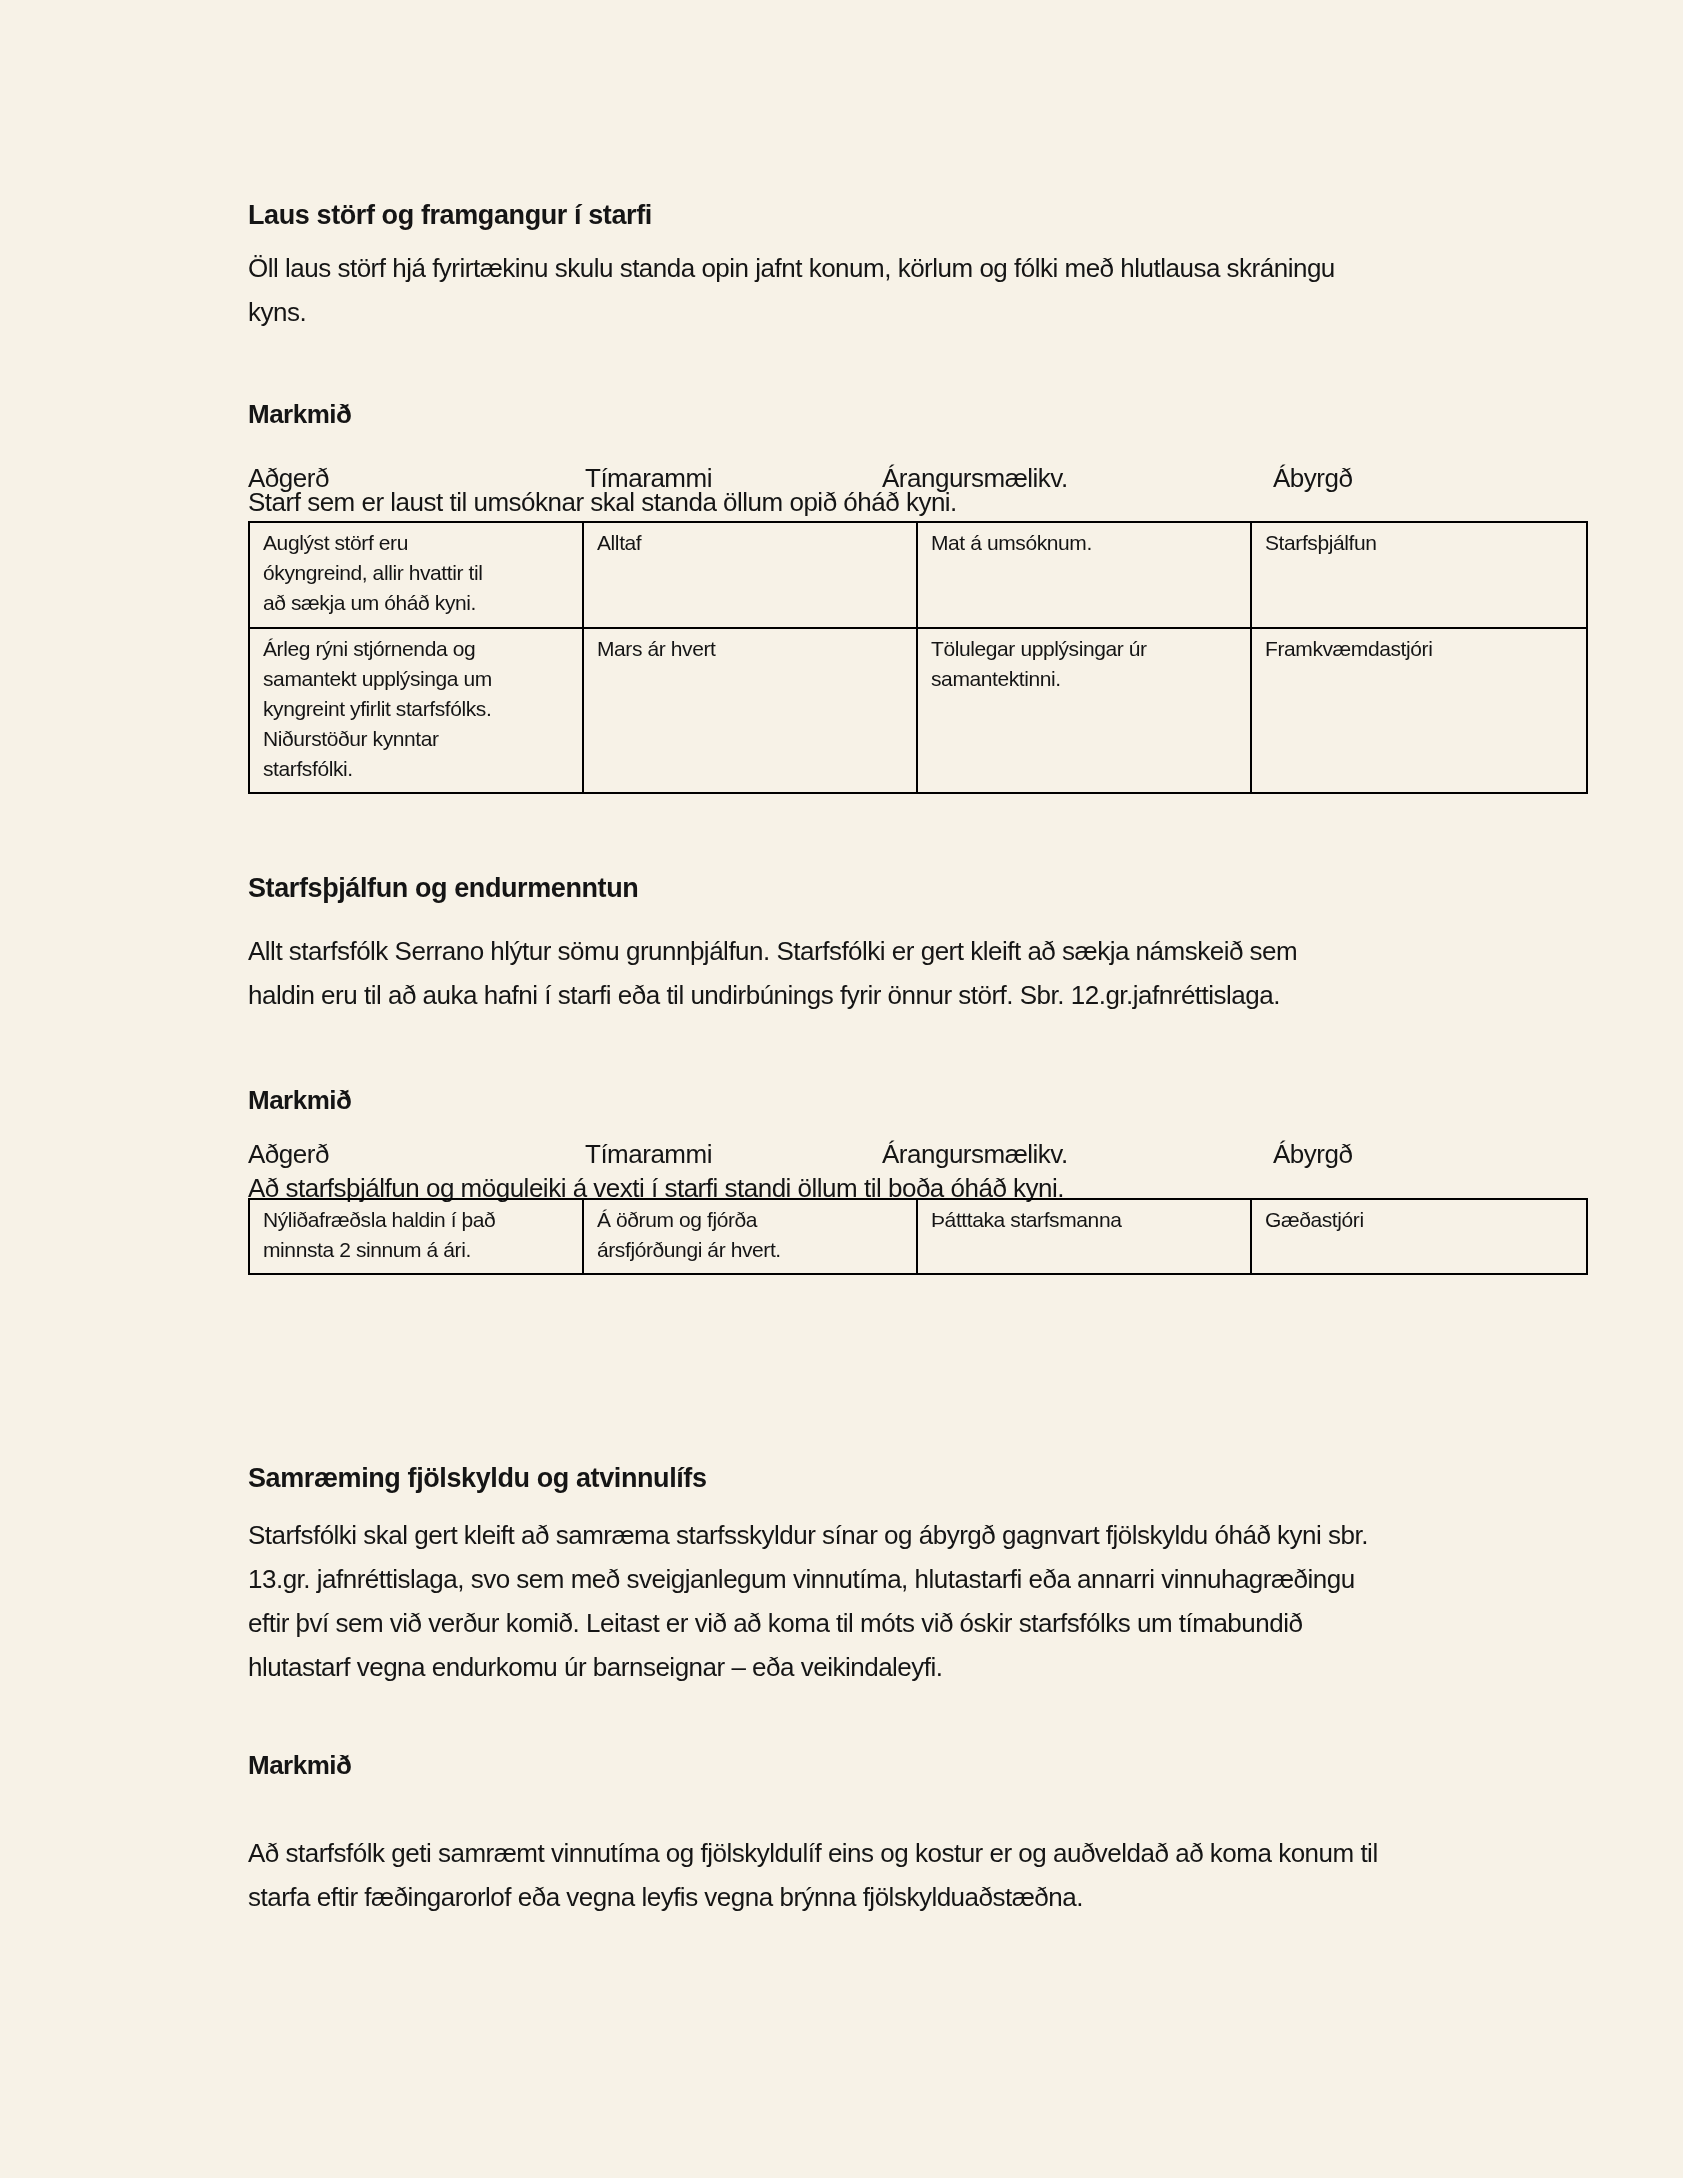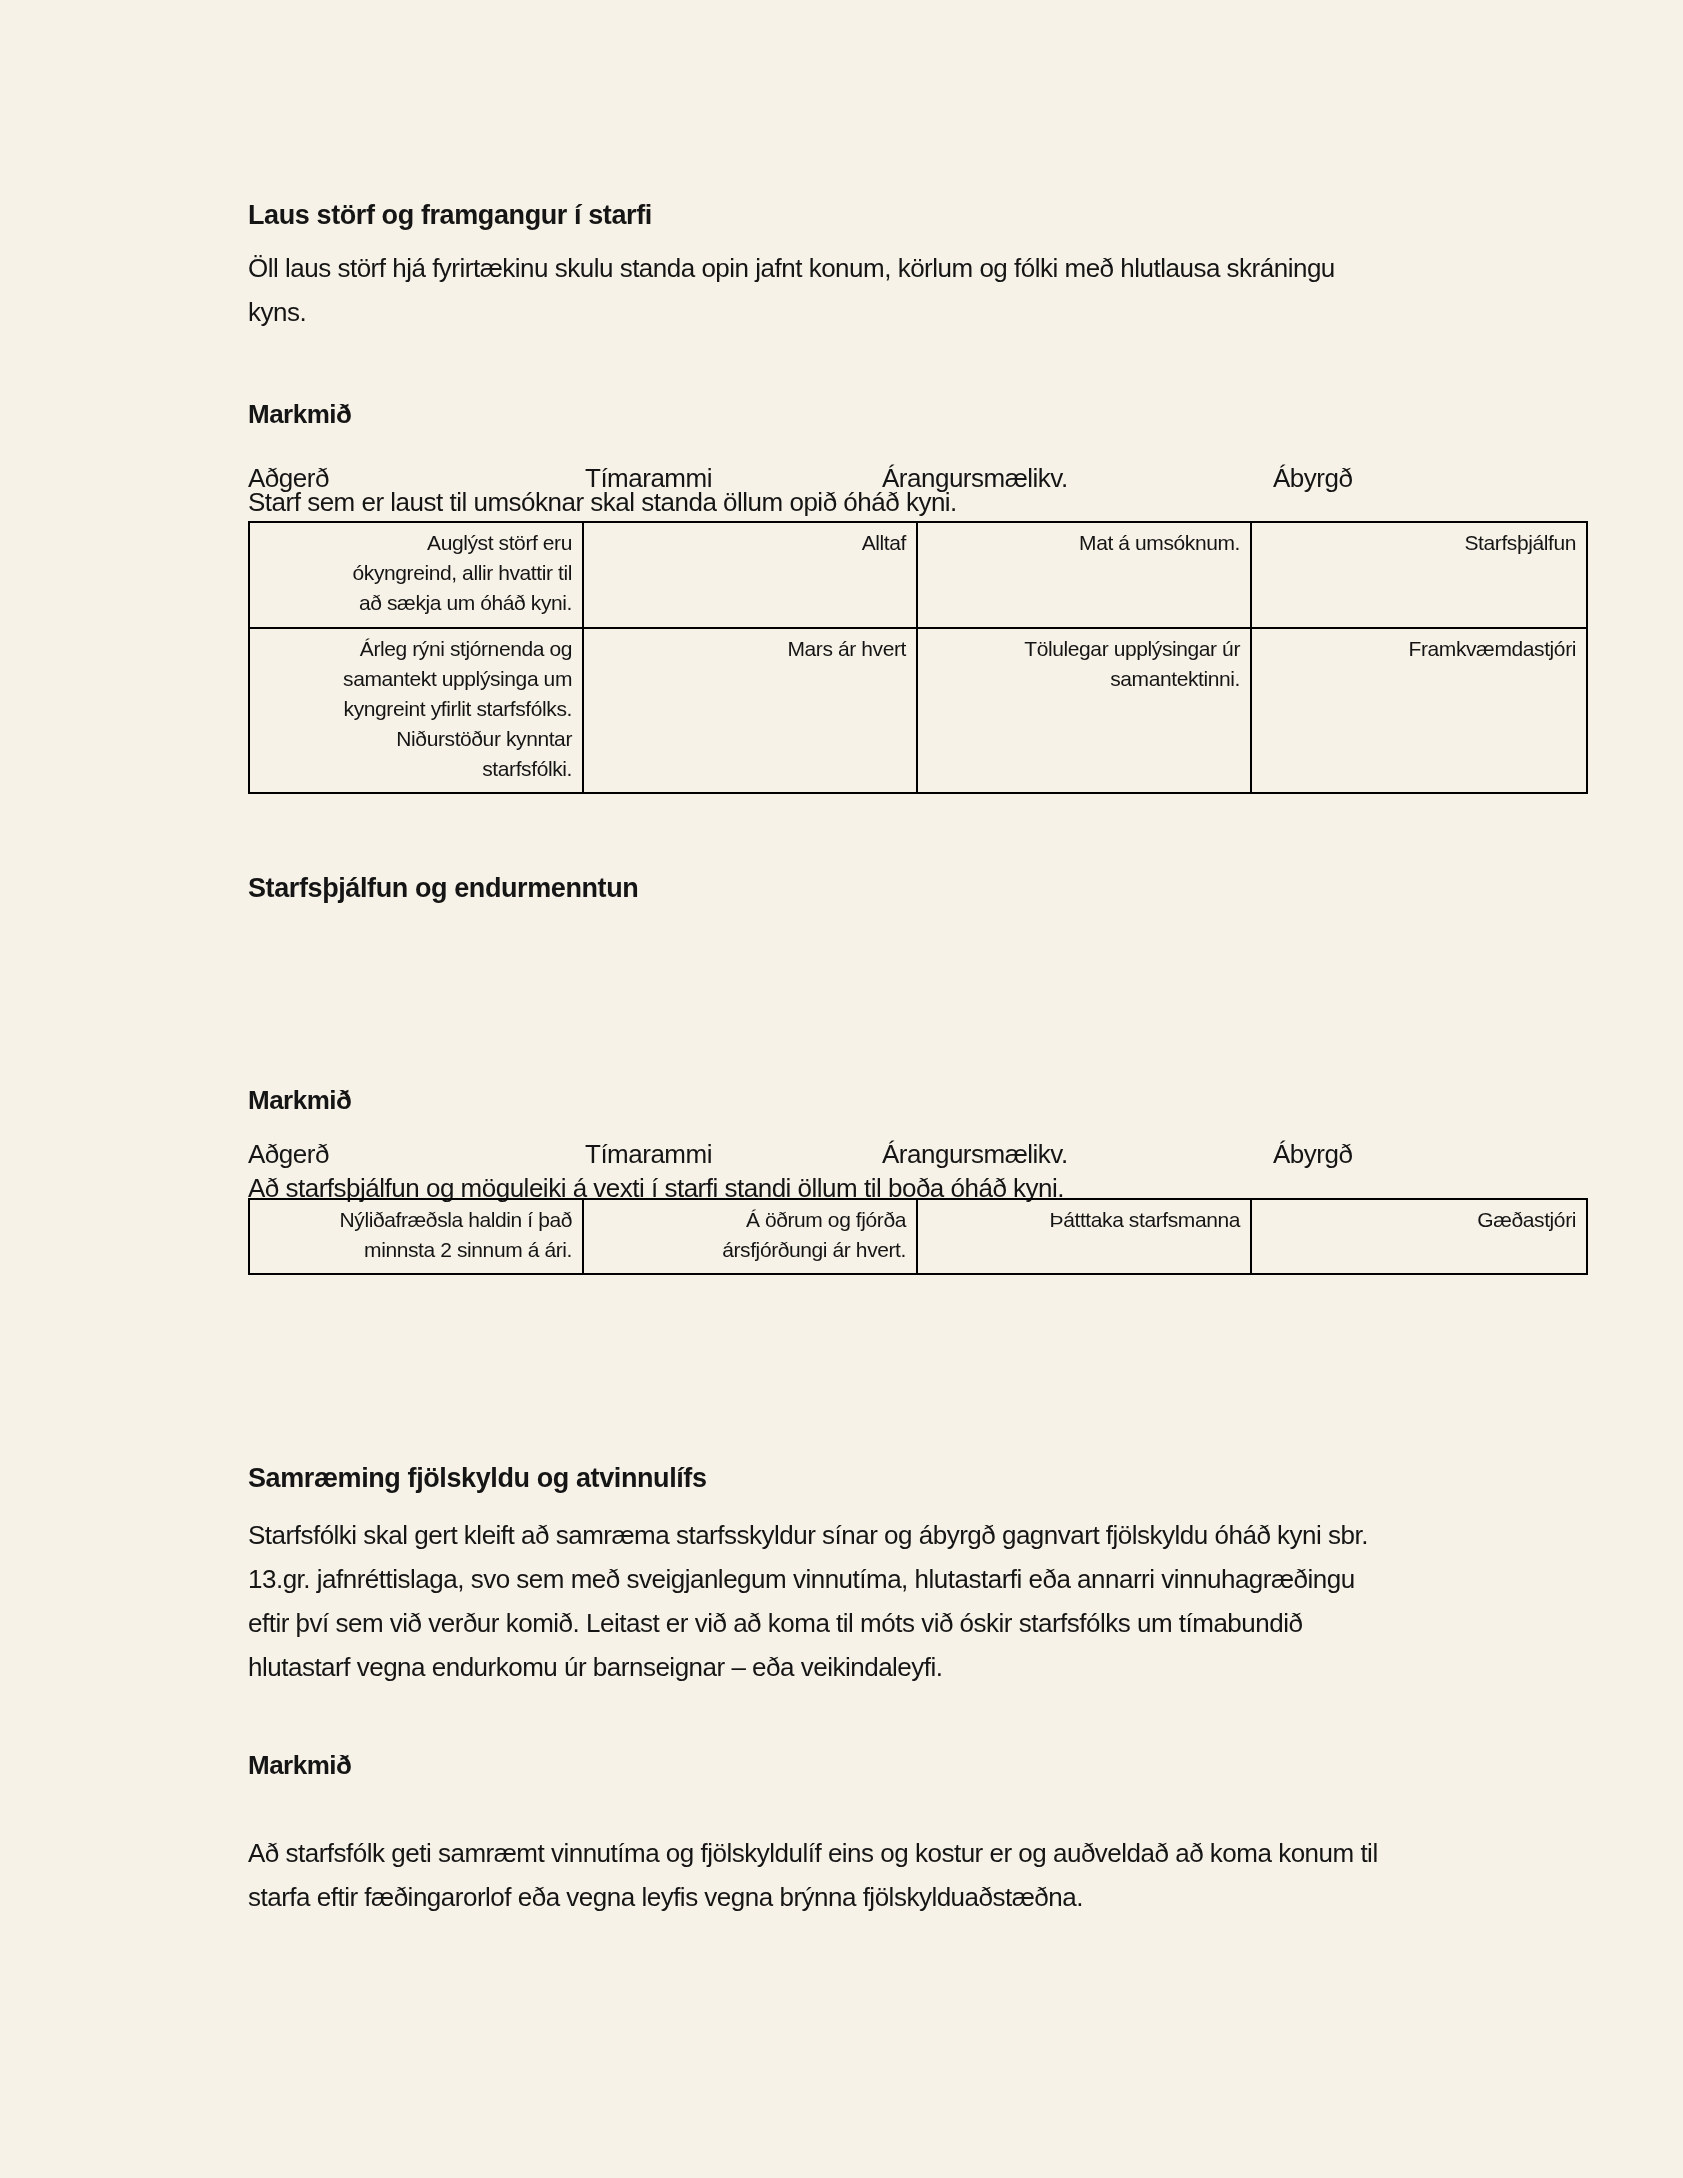--- a/index.html
+++ b/index.html
@@ -27,21 +27,20 @@
   .col-labels span{position:absolute;top:0;white-space:nowrap;}
   .cl-1{left:0;}
   .cl-2{left:337px;}
   .cl-3{left:634px;}
   .cl-4{left:1025px;}
   table.action{
     border-collapse:collapse;
     table-layout:fixed;
     width:1238px;
     background:transparent;
-    text-align:right;
   }
   table.action td{
     border:2px solid #000;
     vertical-align:top;
     padding:5px 10px 8px 13px;
     font-size:21px;letter-spacing:-0.4px;
     line-height:30px;
     white-space:pre-line;
     overflow:hidden;
   }
@@ -91,20 +90,22 @@
       <td class="w2">Mars ár hvert</td>
       <td class="w3">Tölulegar upplýsingar úr
 samantektinni.</td>
       <td class="w4">Framkvæmdastjóri</td>
     </tr>
   </tbody>
     </table>
 
   <div class="abs sec-h" style="top:871px">Starfsþjálfun og endurmenntun</div>
 
+  <div class="abs body-p" style="top:929px">Allt starfsfólk Serrano hlýtur sömu grunnþjálfun. Starfsfólki er gert kleift að sækja námskeið sem
+haldin eru til að auka hafni í starfi eða til undirbúnings fyrir önnur störf. Sbr. 12.gr.jafnréttislaga.</div>
 
   <div class="abs body-p markmid" style="top:1034px">
     <span class="m-label">Markmið</span>
     <span class="m-text">Að starfsþjálfun og möguleiki á vexti í starfi standi öllum til boða óháð kyni.</span>
   </div>
 
   <div class="abs col-labels" style="top:1139px">
     <span class="cl-1">Aðgerð</span>
     <span class="cl-2">Tímarammi</span>
     <span class="cl-3">Árangursmælikv.</span>

